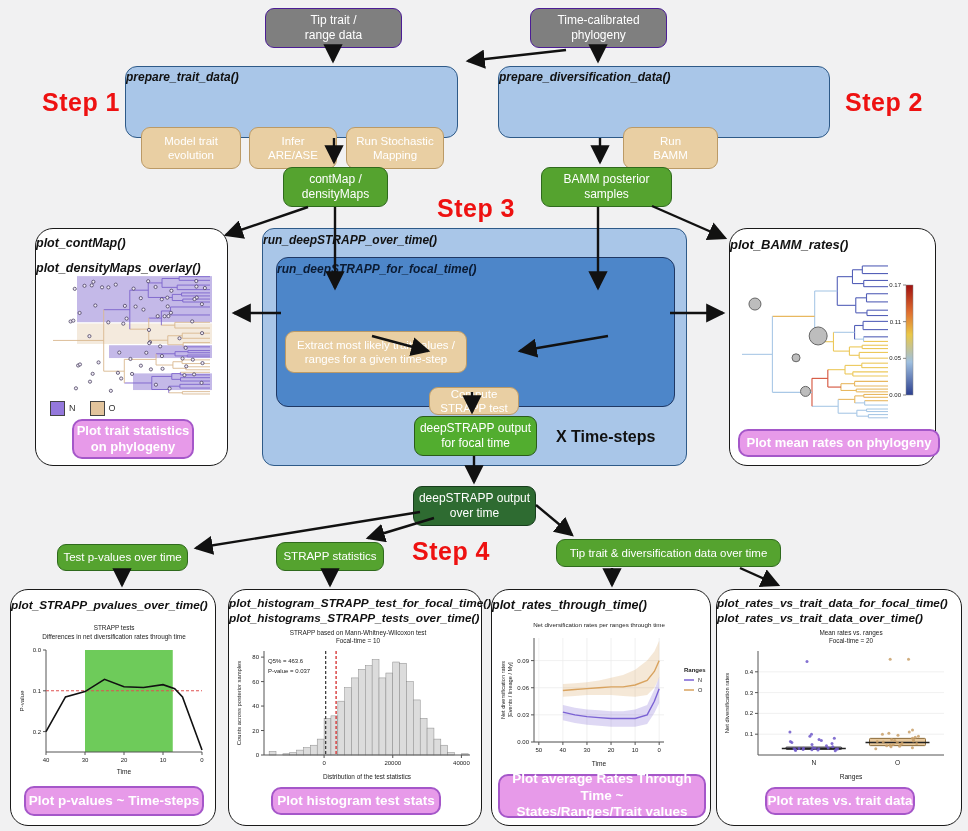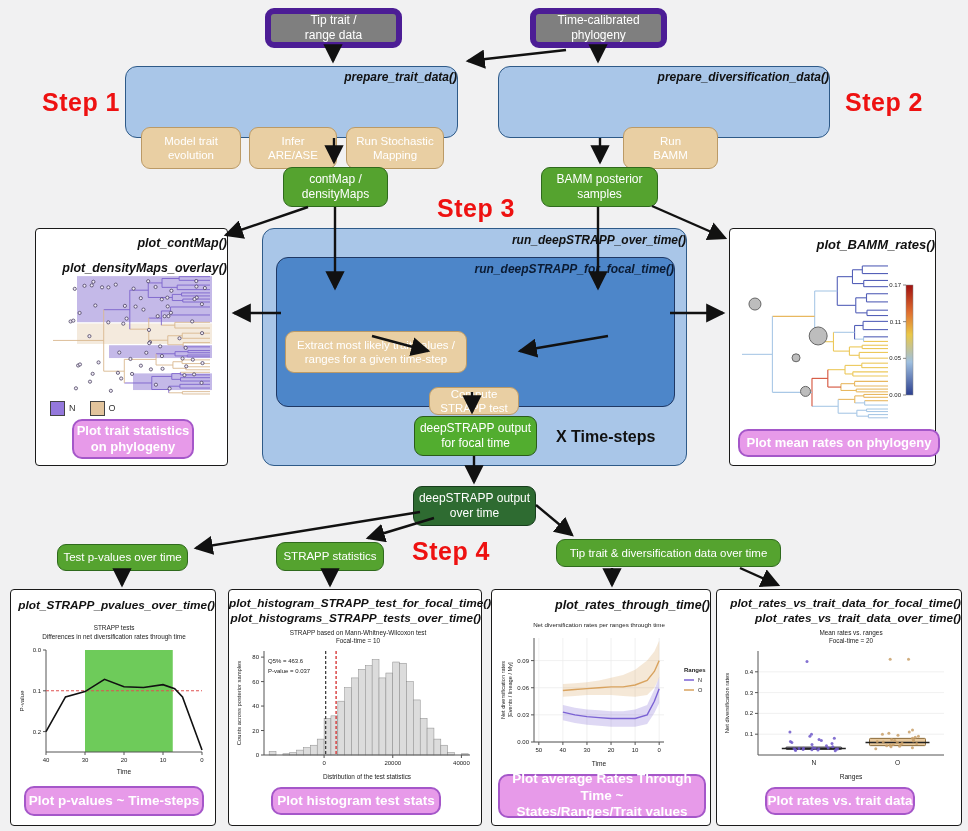--- a/index.html
+++ b/index.html
@@ -1,29 +1,29 @@
 <!DOCTYPE html>
 <html><head>
 <meta charset="utf-8">
 <style>
   html,body{margin:0;padding:0;background:#f1f1f2;font-family:"Liberation Sans",sans-serif;}
   .stage{position:relative;width:968px;height:831px;background:#f1f1f2;overflow:hidden;}
   .overlay{position:absolute;left:0;top:0;pointer-events:none;z-index:5;}
   .box{position:absolute;border-radius:9px;display:flex;align-items:center;justify-content:center;
        text-align:center;box-sizing:border-box;white-space:pre-line;font-size:12px;line-height:1.22;z-index:2;}
-  .gray{background:#7f7f7f;border:6px solid #4c1d95;color:#fff;}
+  .gray{background:#7f7f7f;border:1px solid #4c1d95;color:#fff;}
   .blue{background:#a9c6e8;border:1.5px solid #2e5a88;border-radius:12px;}
   .blue2{background:#4d86c9;border:1.5px solid #1f3864;border-radius:12px;}
   .tan{background:#e9cfa3;border:1px solid #bb9a66;color:#fff;font-size:11.5px;margin-top:36px;}
   .green{background:#55a32f;border:1.5px solid #2f6a1d;color:#fff;}
   .green2{background:#52ad2f;border:1.5px solid #2a5c1a;color:#fff;}
   .dgreen{background:#2e6b31;border:1.5px solid #173d1c;color:#fff;}
   .pink{background:#e79ae9;border:2px solid #a557c9;color:#fff;font-weight:700;border-radius:10px;font-size:13.5px;}
-  .panel{position:absolute;background:#fff;border:1.6px solid #1a1a1a;border-radius:4px;box-sizing:border-box;z-index:2;}
-  .ctitle{position:absolute;left:0;right:0;text-align:right;font-weight:700;font-style:italic;font-size:12px;color:#111;}
+  .panel{position:absolute;background:#fff;border:1.6px solid #1a1a1a;border-radius:18px;box-sizing:border-box;z-index:2;}
+  .ctitle{position:absolute;left:0;right:0;text-align:left;font-weight:700;font-style:italic;font-size:12px;color:#111;}
   .step{position:absolute;color:#ee1111;font-weight:800;font-size:25px;z-index:3;letter-spacing:.5px;}
   .xsteps{position:absolute;font-weight:800;font-size:16px;color:#111;z-index:3;}
   .legend{position:absolute;display:flex;align-items:center;gap:14px;font-size:9px;color:#333;}
   .legend .sw{width:13px;height:13px;border:1px solid #444;display:inline-block;margin-right:4px;vertical-align:middle;}
 </style>
 </head>
 <body>
 
 <div class="stage">
 
@@ -80,21 +80,21 @@
   </div>
 
   <div class="box blue" style="left:498px;top:66px;width:332px;height:72px">
     <div class="ctitle" style="top:3px">prepare_diversification_data()</div>
     <div class="box tan" style="left:124px;top:24px;width:95px;height:42px">Run
 BAMM</div>
   </div>
 
   <div class="box green" style="left:283px;top:167px;width:105px;height:40px">contMap /
 densityMaps</div>
-  <div class="box green" style="left:541px;top:167px;width:117px;height:40px">BAMM posterior
+  <div class="box green" style="left:541px;top:167px;width:131px;height:40px">BAMM posterior
 samples</div>
 
   <div class="box blue" style="left:262px;top:228px;width:425px;height:238px;z-index:1">
     <div class="ctitle" style="top:4px">run_deepSTRAPP_over_time()</div>
     <div class="box blue2" style="left:13px;top:28px;width:399px;height:150px">
       <div class="ctitle" style="top:4px;color:#0b1b33">run_deepSTRAPP_for_focal_time()</div>
       <div class="box tan" style="left:8px;top:37px;width:182px;height:42px">Extract most likely trait values /
 ranges for a given time-step</div>
       <div class="box tan" style="left:152px;top:93px;width:90px;height:28px">Compute
 STRAPP test</div>

